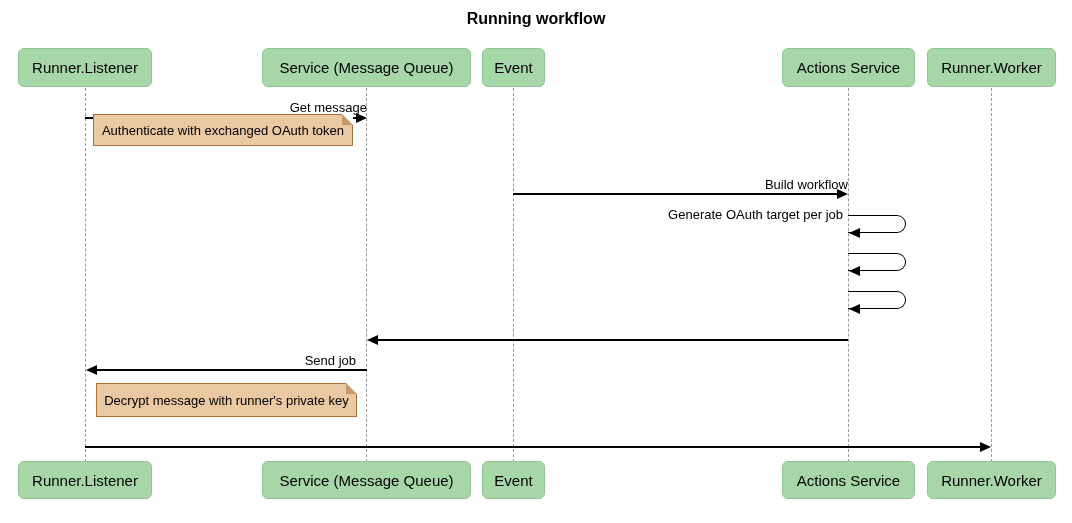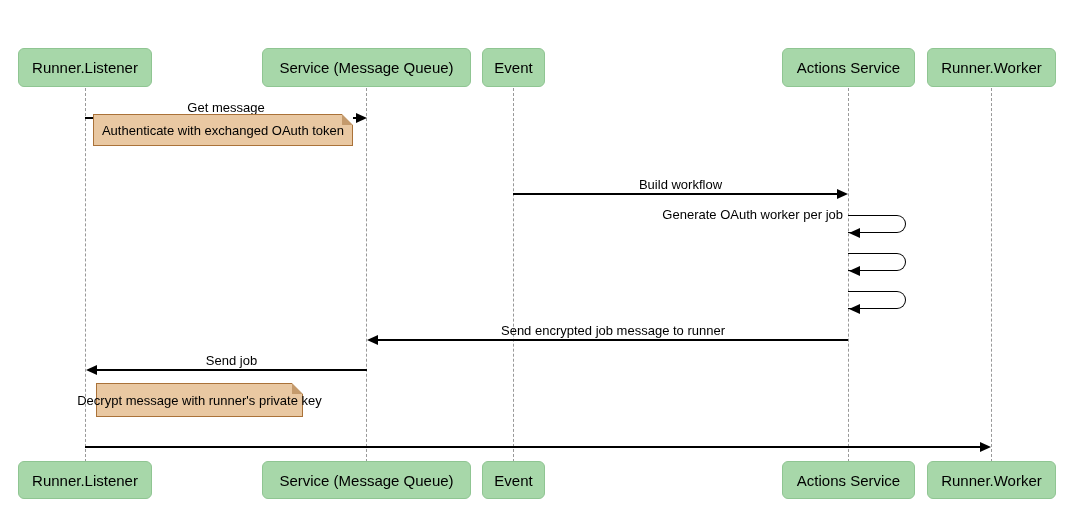--- a/index.html
+++ b/index.html
@@ -49,21 +49,21 @@
     display: flex;
     align-items: center;
     justify-content: center;
     font-size: 15px;
     white-space: nowrap;
   }
   .actor.bottom { height: 38px; }
   .msg-label {
     position: absolute;
     font-size: 13px;
-    text-align: center;
+    text-align: right;
     white-space: nowrap;
     height: 16px;
     line-height: 16px;
   }
   .msg-label.right-align { text-align: right; }
   .msg-line {
     position: absolute;
     height: 1.5px;
     background: var(--arrow);
   }
@@ -102,20 +102,21 @@
     border-style: solid;
     border-width: 0 11px 11px 0;
     border-color: var(--bg) var(--bg) var(--note-fold) var(--note-fold);
   }
 </style>
 </head>
 <body>
 
 <div class="diagram">
 
+  <div class="title">Running workflow</div>
 
   <div class="lifeline" style="left:85px"></div>
   <div class="lifeline" style="left:366px"></div>
   <div class="lifeline" style="left:513px"></div>
   <div class="lifeline" style="left:848px"></div>
   <div class="lifeline" style="left:991px"></div>
 
   <div class="actor" style="left:18px;  top:48px; width:134px">Runner.Listener</div>
   <div class="actor" style="left:262px; top:48px; width:209px">Service (Message Queue)</div>
   <div class="actor" style="left:482px; top:48px; width:63px">Event</div>
@@ -125,39 +126,38 @@
   <div class="msg-label" style="left:85px; top:100px; width:282px">Get message</div>
   <div class="msg-line" style="left:85px; top:117px; width:272px"></div>
   <div class="arrowhead right" style="left:356px; top:113px"></div>
 
   <div class="note" style="left:93px; top:114px; width:260px; height:32px">Authenticate with exchanged OAuth token</div>
 
   <div class="msg-label" style="left:513px; top:177px; width:335px">Build workflow</div>
   <div class="msg-line" style="left:513px; top:193px; width:324px"></div>
   <div class="arrowhead right" style="left:837px; top:189px"></div>
 
-  <div class="msg-label right-align" style="right:229px; top:207px">Generate OAuth worker per job</div>
+  <div class="msg-label right-align" style="right:229px; top:207px">Generate OAuth target per job</div>
   <div class="self-loop" style="top:215px"></div>
   <div class="arrowhead left" style="left:849px; top:228px"></div>
 
   <div class="self-loop" style="top:253px"></div>
   <div class="arrowhead left" style="left:849px; top:266px"></div>
 
   <div class="self-loop" style="top:291px"></div>
   <div class="arrowhead left" style="left:849px; top:304px"></div>
 
-  <div class="msg-label" style="left:378px; top:323px; width:470px">Send encrypted job message to runner</div>
   <div class="msg-line" style="left:378px; top:339px; width:470px"></div>
   <div class="arrowhead left" style="left:367px; top:335px"></div>
 
-  <div class="msg-label" style="left:96px; top:353px; width:271px">Send job</div>
+  <div class="msg-label" style="left:85px; top:353px; width:271px">Send job</div>
   <div class="msg-line" style="left:96px; top:369px; width:271px"></div>
   <div class="arrowhead left" style="left:86px; top:365px"></div>
 
-  <div class="note" style="left:96px; top:383px; width:207px; height:34px">Decrypt message with runner's private key</div>
+  <div class="note" style="left:96px; top:383px; width:261px; height:34px">Decrypt message with runner's private key</div>
 
   <div class="msg-line" style="left:85px; top:446px; width:895px"></div>
   <div class="arrowhead right" style="left:980px; top:442px"></div>
 
   <div class="actor bottom" style="left:18px;  top:461px; width:134px">Runner.Listener</div>
   <div class="actor bottom" style="left:262px; top:461px; width:209px">Service (Message Queue)</div>
   <div class="actor bottom" style="left:482px; top:461px; width:63px">Event</div>
   <div class="actor bottom" style="left:782px; top:461px; width:133px">Actions Service</div>
   <div class="actor bottom" style="left:927px; top:461px; width:129px">Runner.Worker</div>
 

